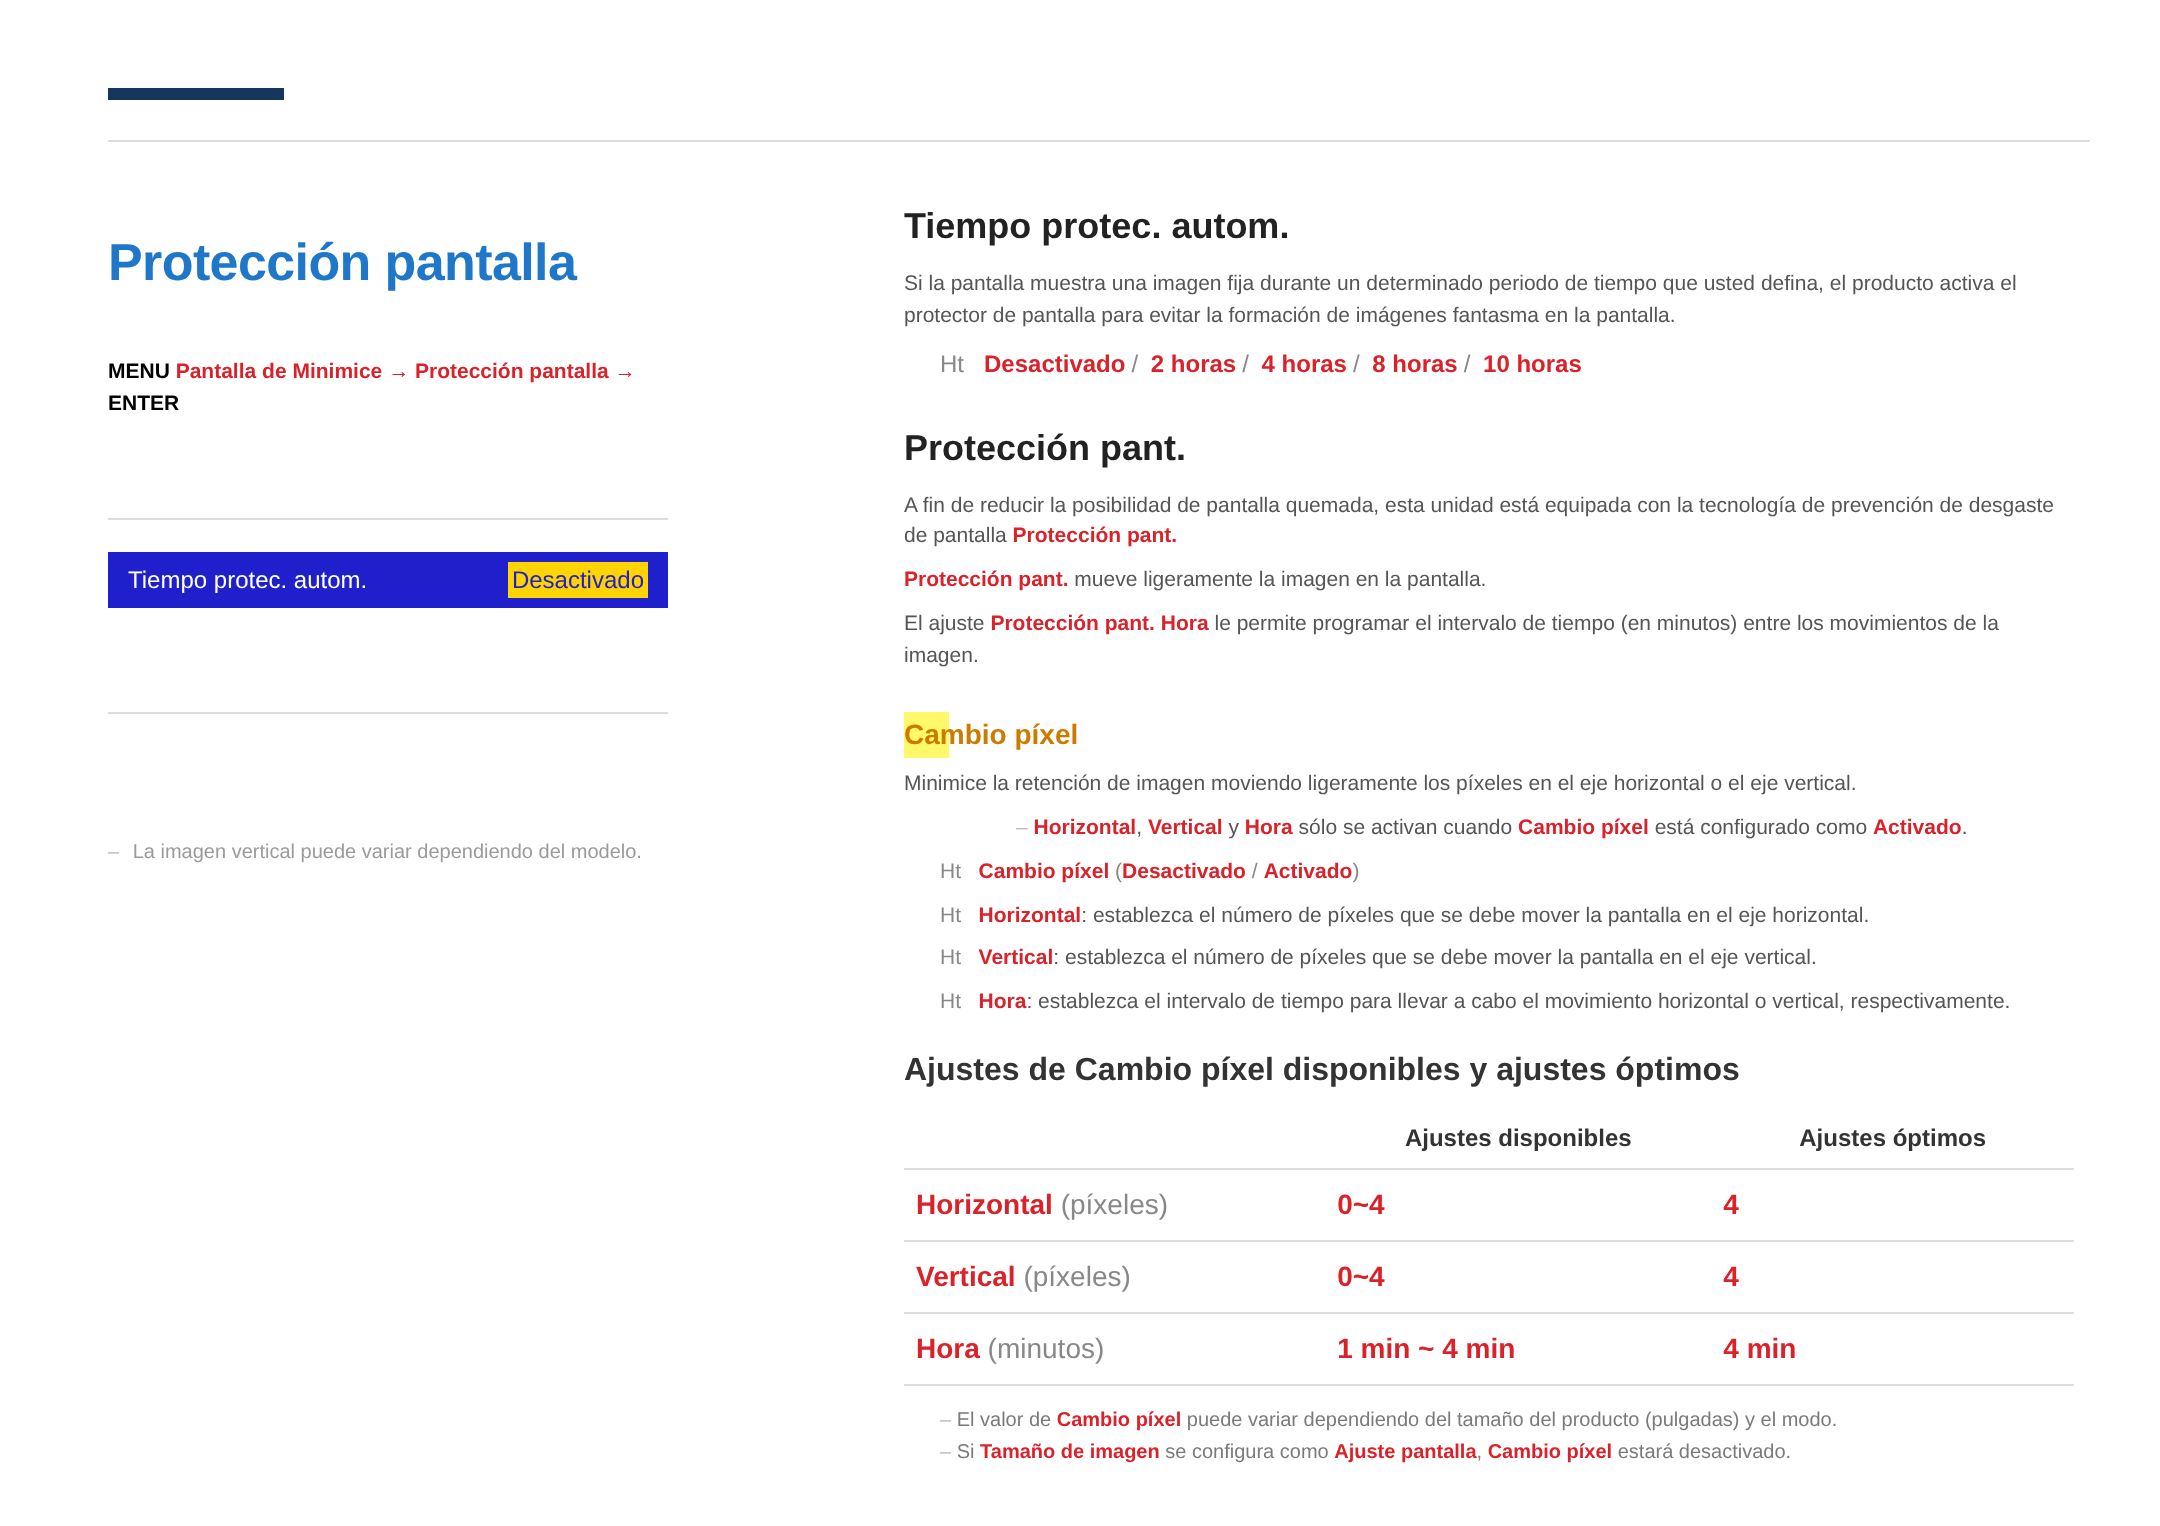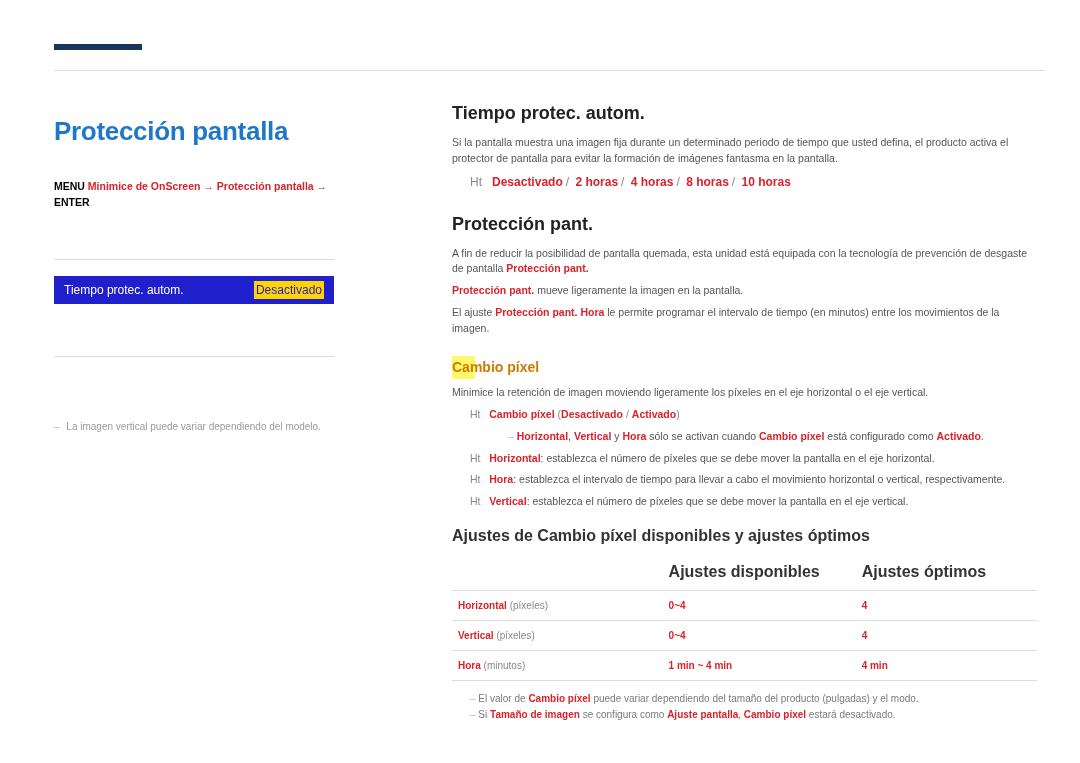--- a/index.html
+++ b/index.html
@@ -133,28 +133,28 @@
       font-weight: 700;
       color: #333;
       margin-top: 14px;
     }
     .table {
       margin-top: 6px;
       width: 100%;
       border-collapse: collapse;
     }
     .table th {
-      font-size: 16px;
-      font-weight: 700;
-      text-align: left;
+      font-size: 12px;
+      font-weight: 700;
+      text-align: center;
       padding: 6px 6px;
       border-bottom: 1px solid #dcdcdc;
     }
     .table td {
-      font-size: 10px;
+      font-size: 14px;
       padding: 7px 6px;
       border-bottom: 1px solid #dcdcdc;
     }
     .table td.red { font-weight: 700; }
     .table .col1 { width: 36%; }
     .table .col2 { width: 33%; }
     .table .col3 { width: 31%; }
     .note-list {
       margin-top: 10px;
     }
@@ -176,21 +176,21 @@
 <body>
 
 <div class="top-bar"></div>
 <div class="top-rule"></div>
 
 <div class="left-col">
   <div class="main-title">Protección pantalla</div>
 
   <div class="breadcrumb">
     <span class="bc-black">MENU</span>
-    <span class="bc-red">Minimice de OnScreen</span>
+    <span class="bc-red">Pantalla de Minimice</span>
     <span class="bc-red"> → </span>
     <span class="bc-red">Protección pantalla</span>
     <span class="bc-red"> → </span>
     <span class="bc-black">ENTER</span>
   </div>
 
   <div class="sidebar-rule"></div>
 
   <div class="option-row">
     <span>Tiempo protec. autom.</span>
@@ -227,50 +227,50 @@
     </div>
     <div class="para">
       <span class="red-bold">Protección pant.</span><span> mueve ligeramente la imagen en la pantalla.</span>
     </div>
     <div class="para">
       <span>El ajuste </span><span class="red-bold">Protección pant. Hora</span><span> le permite programar el intervalo de tiempo (en minutos) entre los movimientos de la imagen.</span>
     </div>
 
     <div class="sub-h">Cambio píxel</div>
     <div class="para">Minimice la retención de imagen moviendo ligeramente los píxeles en el eje horizontal o el eje vertical.</div>
-
-    <div class="sub-item indent1">
-      <span class="grey">Ht</span>&nbsp;&nbsp;
-      <span class="red-bold">Cambio píxel</span>
-      <span class="grey"> (</span><span class="red-bold">Desactivado</span><span class="small-sep">/</span><span class="red-bold">Activado</span><span class="grey">)</span>
-    </div>
 
     <div class="sub-item indent3">
       <span class="dash">– </span>
       <span class="red-bold">Horizontal</span><span>, </span>
       <span class="red-bold">Vertical</span>
       <span> y </span>
       <span class="red-bold">Hora</span>
       <span> sólo se activan cuando </span>
       <span class="red-bold">Cambio píxel</span>
       <span> está configurado como </span>
       <span class="red-bold">Activado</span><span>.</span>
     </div>
 
     <div class="sub-item indent1">
       <span class="grey">Ht</span>&nbsp;&nbsp;
+      <span class="red-bold">Cambio píxel</span>
+      <span class="grey"> (</span><span class="red-bold">Desactivado</span><span class="small-sep">/</span><span class="red-bold">Activado</span><span class="grey">)</span>
+    </div>
+
+    <div class="sub-item indent1">
+      <span class="grey">Ht</span>&nbsp;&nbsp;
       <span class="red-bold">Horizontal</span><span>: establezca el número de píxeles que se debe mover la pantalla en el eje horizontal.</span>
     </div>
     <div class="sub-item indent1">
       <span class="grey">Ht</span>&nbsp;&nbsp;
+      <span class="red-bold">Vertical</span><span>: establezca el número de píxeles que se debe mover la pantalla en el eje vertical.</span>
+    </div>
+    <div class="sub-item indent1">
+      <span class="grey">Ht</span>&nbsp;&nbsp;
       <span class="red-bold">Hora</span><span>: establezca el intervalo de tiempo para llevar a cabo el movimiento horizontal o vertical, respectivamente.</span>
-    </div>
-    <div class="sub-item indent1">
-      <span class="grey">Ht</span>&nbsp;&nbsp;
-      <span class="red-bold">Vertical</span><span>: establezca el número de píxeles que se debe mover la pantalla en el eje vertical.</span>
     </div>
 
     <div class="boldline">Ajustes de Cambio píxel disponibles y ajustes óptimos</div>
     <table class="table">
       <thead>
         <tr>
           <th class="col1"></th>
           <th class="col2">Ajustes disponibles</th>
           <th class="col3">Ajustes óptimos</th>
         </tr>

